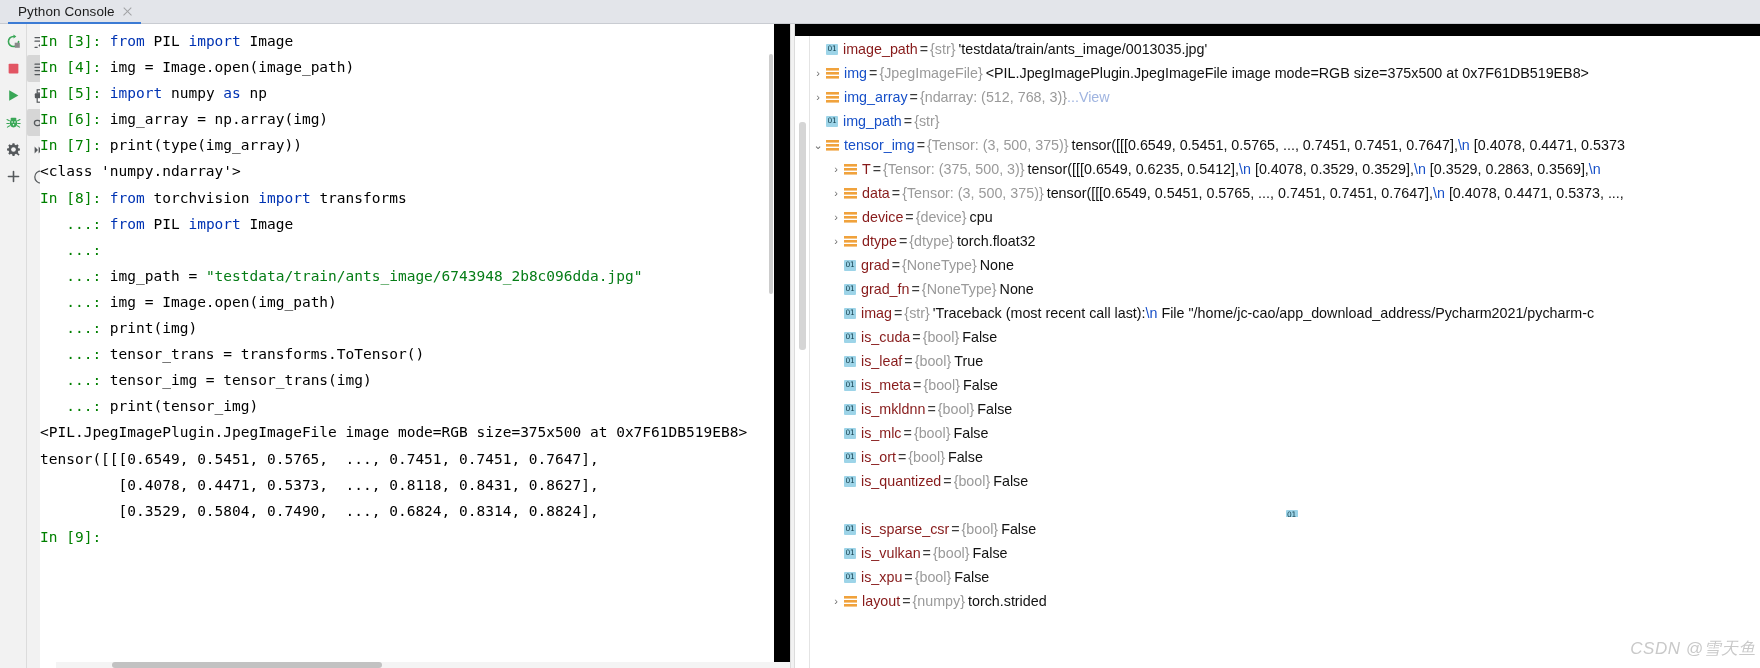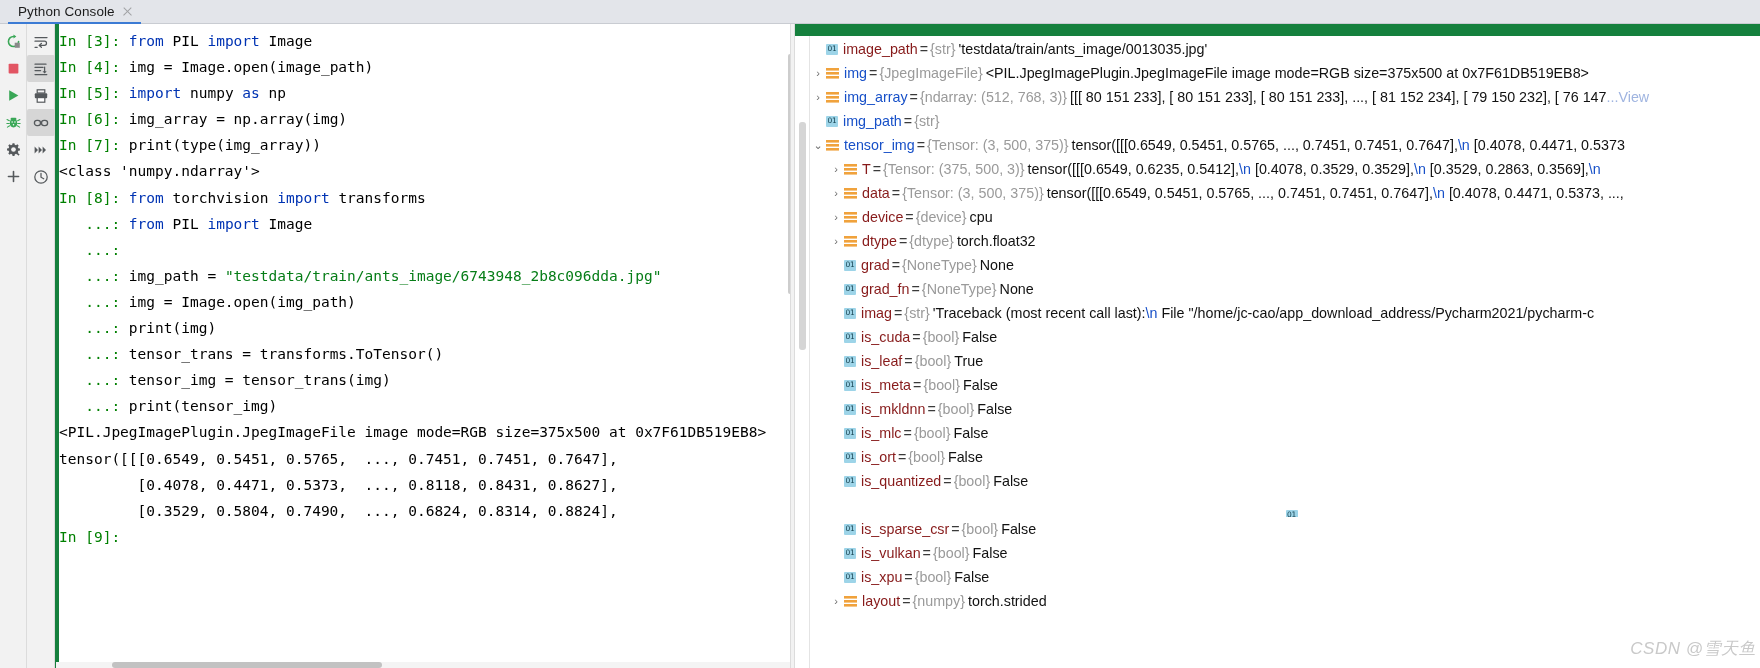--- a/index.html
+++ b/index.html
@@ -11,21 +11,21 @@
     width: 1760px;
     height: 668px;
     overflow: hidden;
     font-family: "Liberation Sans", sans-serif;
     -webkit-font-smoothing: antialiased;
   }
   #app {
     position: relative;
     width: 1760px;
     height: 668px;
-    background: #15803d;
+    background: #000000;
   }
 
   
   .tabbar {
     position: absolute;
     left: 0; top: 0;
     width: 1760px; height: 24px;
     background: #e3e5ea;
     border-bottom: 1px solid #c9ccd2;
     box-sizing: border-box;
@@ -82,21 +82,21 @@
     display: flex;
     align-items: center;
     justify-content: center;
   }
   .toolcol.col2 .tbtn { width: 28px; }
   .tbtn.sel { background: #d6d6d6; border-radius: 2px; }
 
   
   .console {
     position: absolute;
-    left: 59px; top: 24px;
+    left: 40px; top: 24px;
     width: 734px;
     height: 644px;
     background: #ffffff;
     overflow: hidden;
   }
   .codeblock {
     position: absolute;
     left: 0; top: 0;
     padding: 4px 0 0 0;
     font-family: "DejaVu Sans Mono", monospace;
@@ -427,21 +427,20 @@
           <span class="veq">=</span>
           <span class="vtype">{JpegImageFile}</span>
           <span class="vval">&lt;PIL.JpegImagePlugin.JpegImageFile image mode=RGB size=375x500 at 0x7F61DB519EB8&gt;</span>
         </div>
         <div class="varrow" style="padding-left: 0px;">
           <span class="twisty">›</span>
           <span class="vicon seq"></span>
           <span class="vname blue">img_array</span>
           <span class="veq">=</span>
           <span class="vtype">{ndarray: (512, 768, 3)}</span>
-          <span class="vval">[[[ 80 151 233],  [ 80 151 233],  [ 80 151 233],  ...,  [ 81 152 234],  [ 79 150 232],  [ 76 147</span>
           <span class="vlink">...View</span>
         </div>
         <div class="varrow" style="padding-left: 0px;">
           <span class="twisty blank">&nbsp;</span>
           <span class="vicon prim"></span>
           <span class="vname blue">img_path</span>
           <span class="veq">=</span>
           <span class="vtype">{str}</span>
         </div>
         <div class="varrow" style="padding-left: 0px;">

